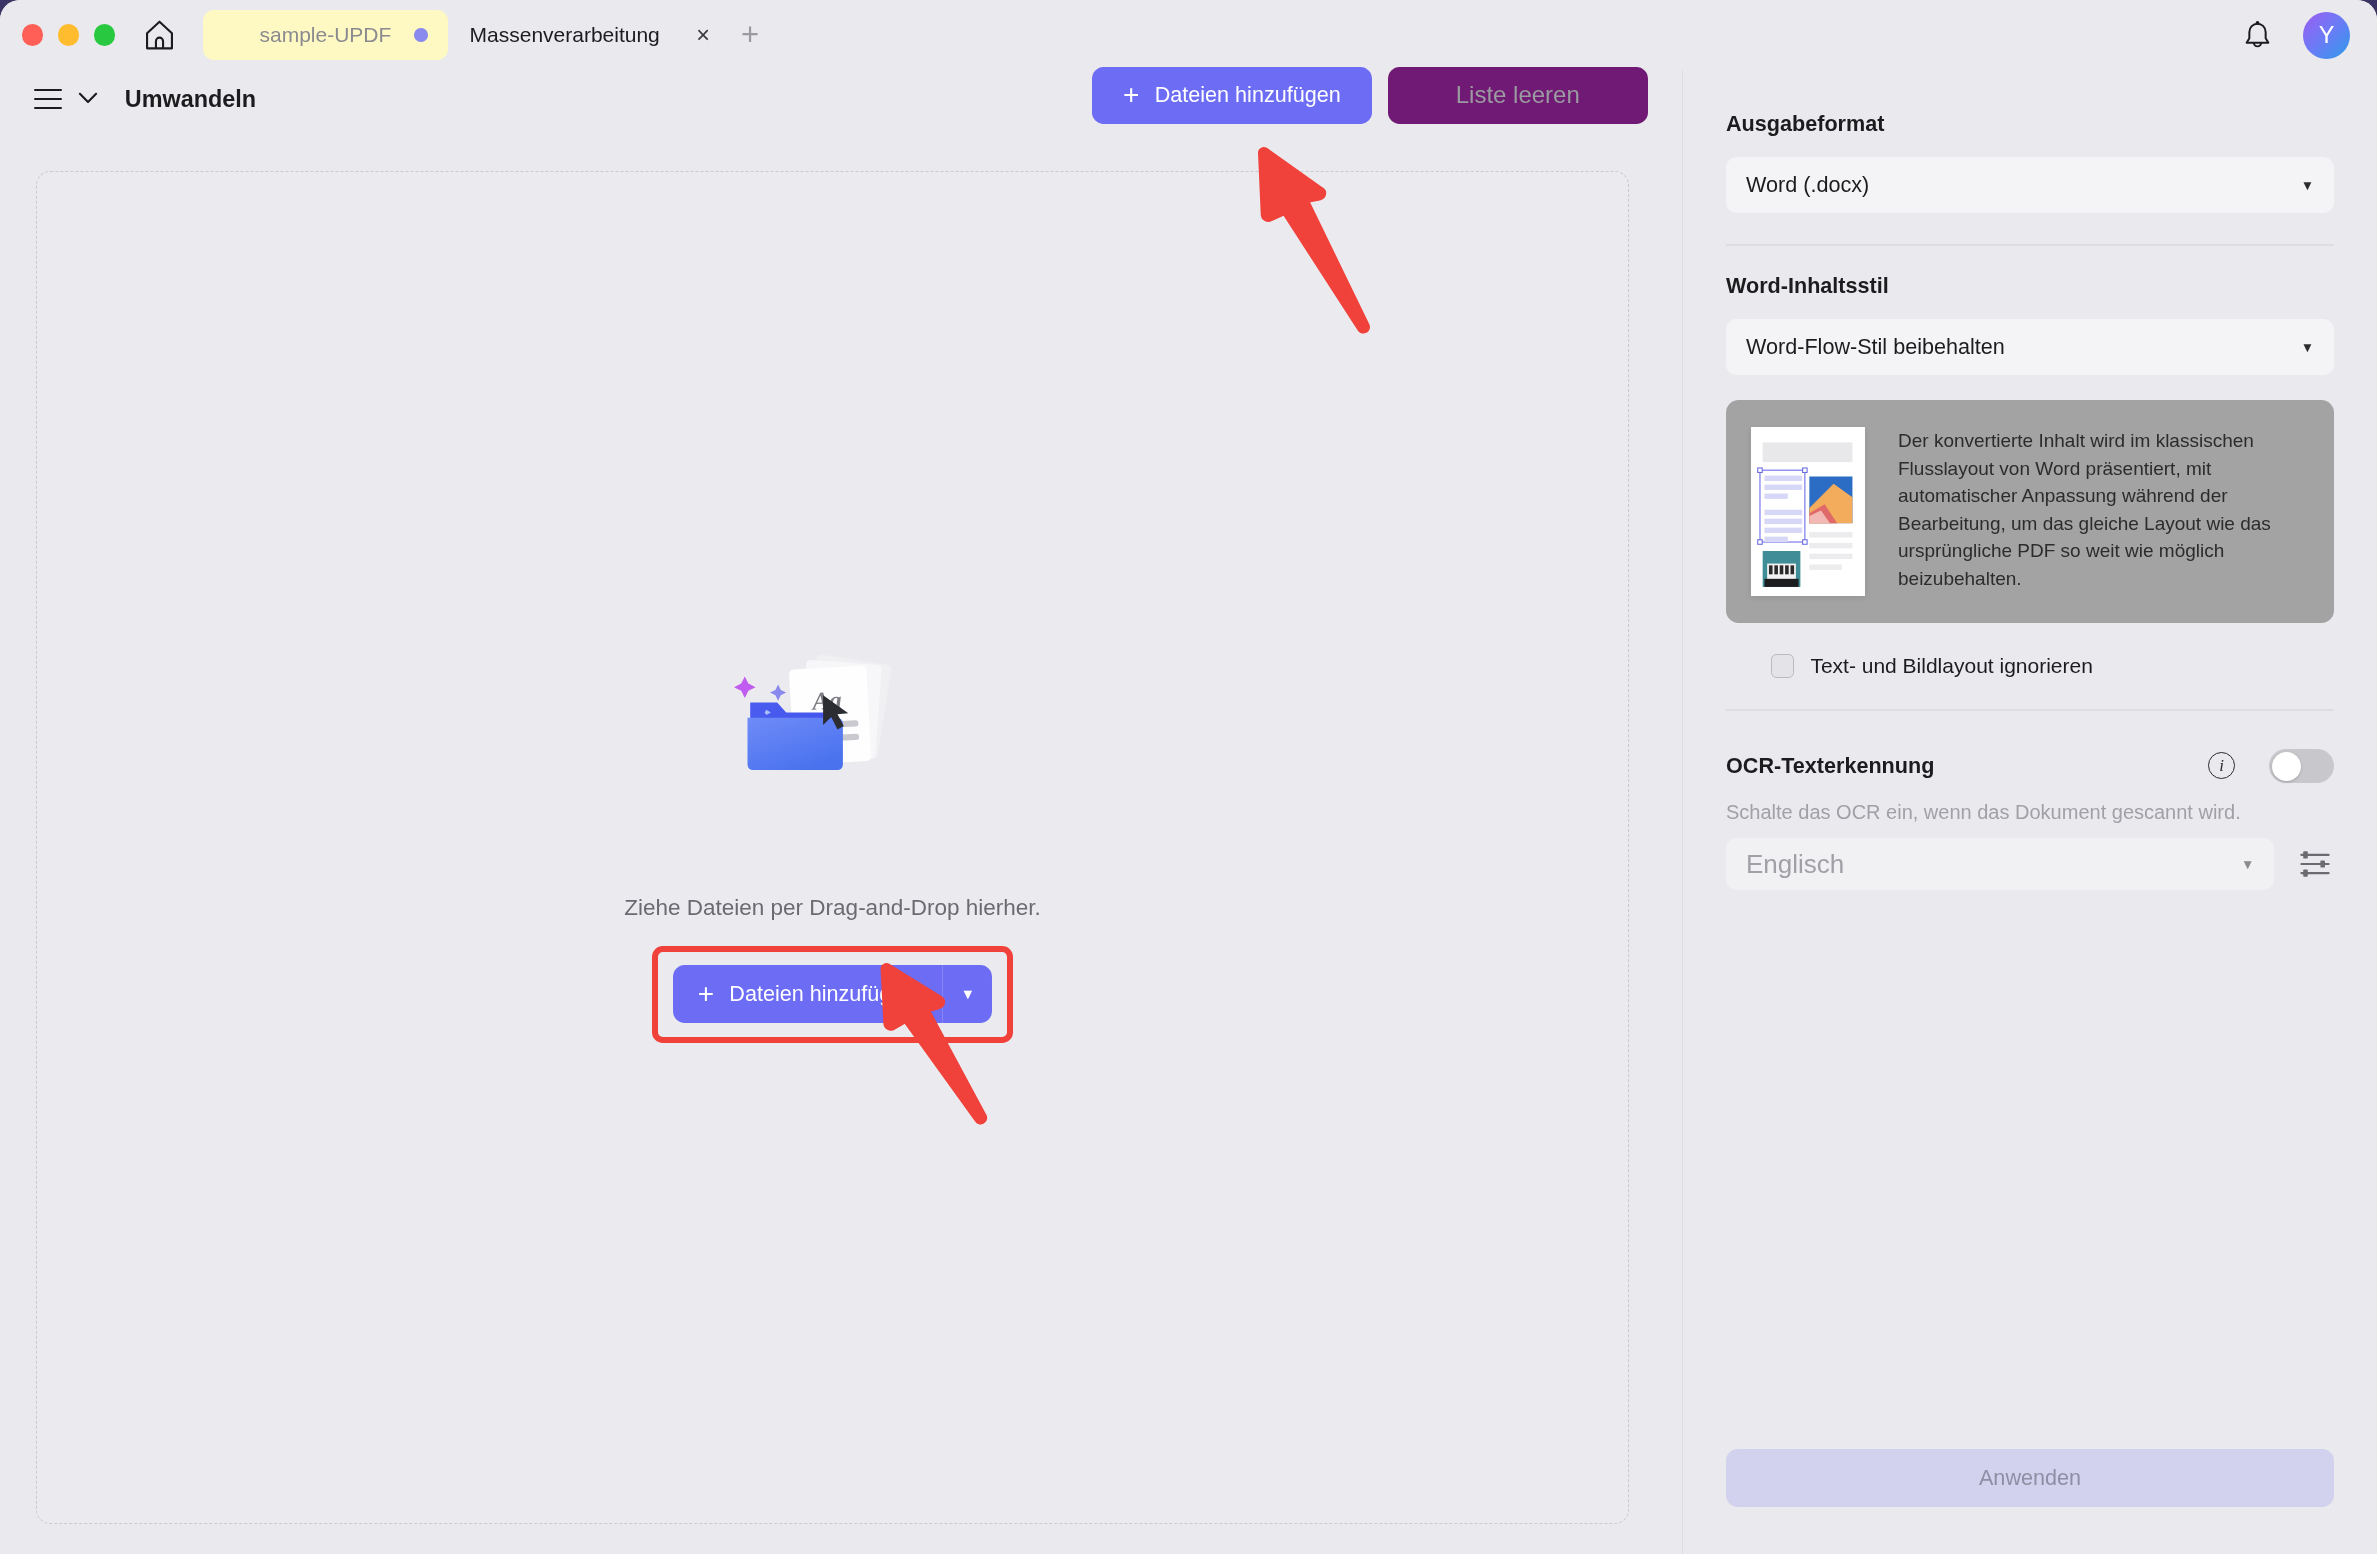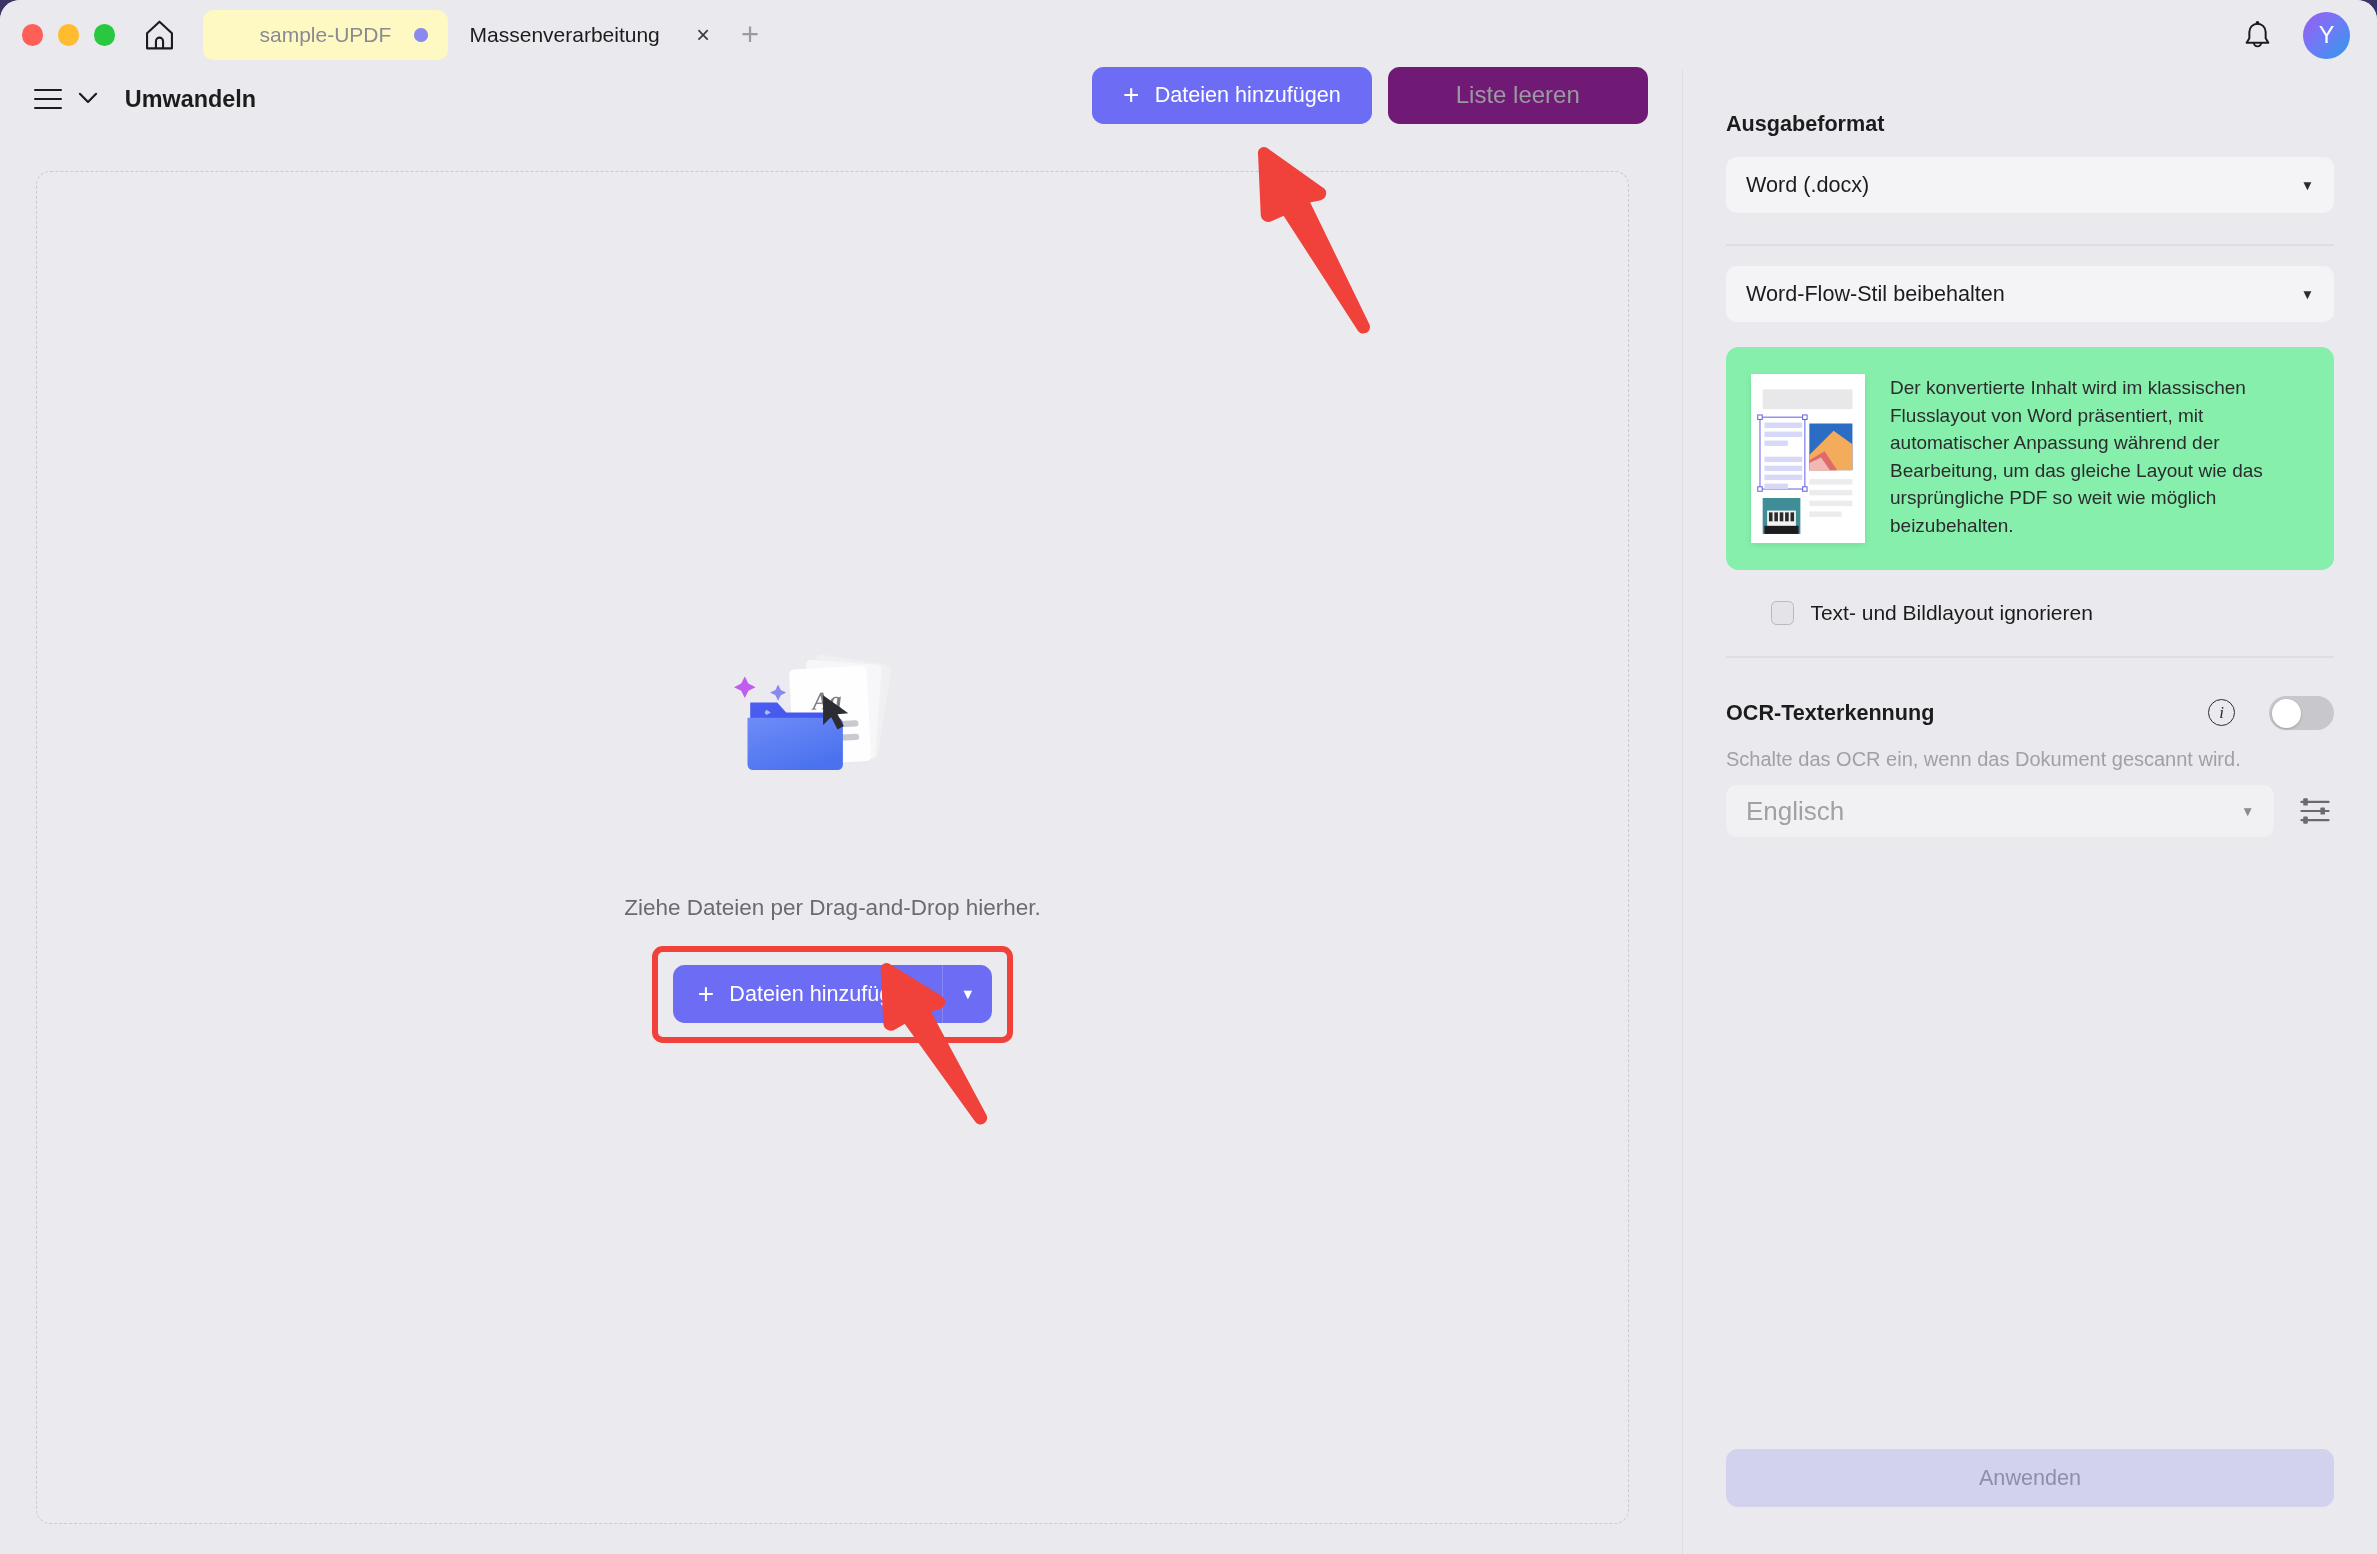--- a/index.html
+++ b/index.html
@@ -143,22 +143,22 @@
   .select {
     margin-top: 20px; height: 56px; background: #f4f4f6;
     border-radius: 10.8px; display: flex; align-items: center;
     padding: 0 20px; cursor: pointer; position: relative; justify-content: space-between;
   }
   .select .val { font-size: 21.6px; color: #1c1c1e; }
   .select .caret { margin-left: auto; font-size: 13.5px; color: #2c2c2e; }
   .divider { height: 1.8px; background: #dededf; margin-top: 31px; }
 
   .info-card {
-    margin-top: 25px; background: #86efac; border-radius: 12.6px;
-    padding: 27px 25px; display: flex; gap: 25px;
+    margin-top: 25px; background: #a3a3a3; border-radius: 12.6px;
+    padding: 27px 25px; display: flex; gap: 33px;
   }
   .thumb {
     width: 114px; height: 169px; background: #fff; flex: 0 0 auto;
     box-shadow: 0 1.8px 6.3px rgba(0,0,0,.1); position: relative; overflow: hidden;
   }
   .info-text { font-size: 19px; line-height: 1.45; color: #2c2c2e; }
 
   .check-row { display: flex; align-items: center; gap: 16px; margin-top: 31px; padding-left: 45px; }
   .checkbox {
     width: 23.4px; height: 23.4px; border: 1.8px solid #b9b9bf;
@@ -338,20 +338,21 @@
   <div class="sidebar">
 
     <div class="sec-label">Ausgabeformat</div>
     <div class="select">
       <span class="val">Word (.docx)</span>
       <span class="caret">▼</span>
     </div>
 
     <div class="divider"></div>
 
+    <div class="sec-label">Word-Inhaltsstil</div>
     <div class="select">
       <span class="val">Word-Flow-Stil beibehalten</span>
       <span class="caret">▼</span>
     </div>
 
     <div class="info-card">
       <div class="thumb">
         <svg width="114" height="169" viewBox="0 0 127 188">
           <rect x="0" y="0" width="127" height="188" fill="#ffffff"></rect>
           <rect x="13" y="17" width="100" height="22" fill="#e8e8ea"></rect>

